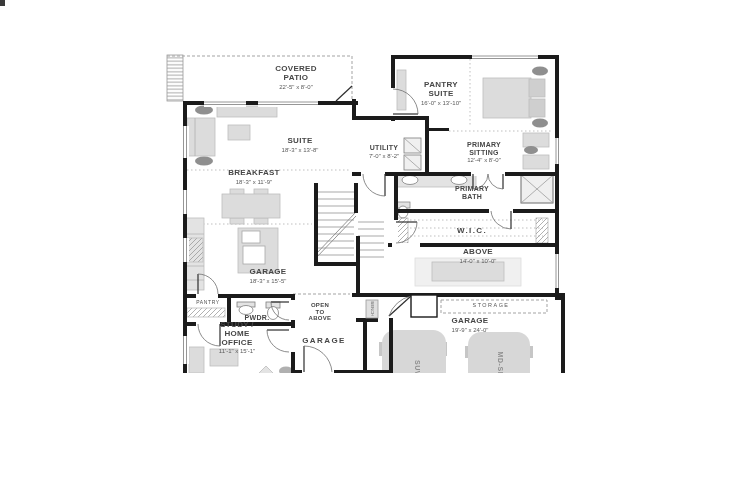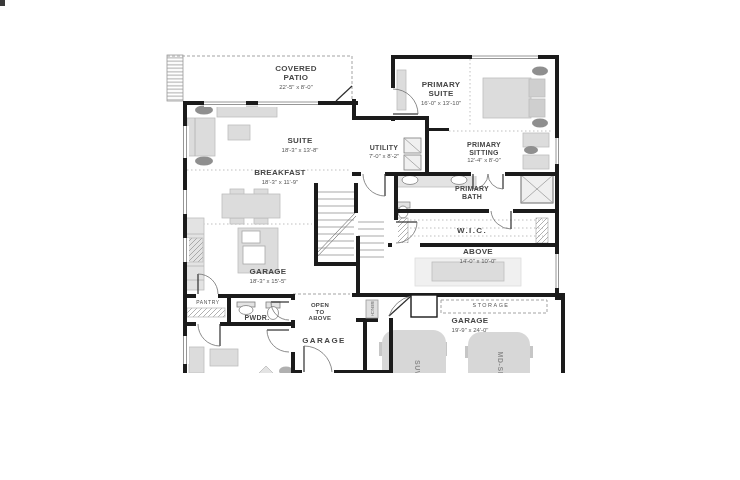--- a/index.html
+++ b/index.html
@@ -281,35 +281,35 @@
   <span>COVERED PATIO</span>
   <span class="dims">22'-5" x 8'-0"</span>
 </div>
 
 <div class="lbl" style="left:300px;top:145px">
   <span>SUITE</span>
   <span class="dims">18'-3" x 13'-8"</span>
 </div>
 
 <div class="lbl" style="left:441px;top:94px;width:56px">
-  <span>PRIMARY SUITE</span>
+  <span>PANTRY SUITE</span>
   <span class="dims">16'-0" x 13'-10"</span>
 </div>
 
 <div class="lbl s7" style="left:384px;top:152px;width:46px">
   <span>UTILITY</span>
   <span class="dims">7'-0" x 8'-2"</span>
 </div>
 
 <div class="lbl s7" style="left:484px;top:152px;width:50px">
   <span>PRIMARY SITTING</span>
   <span class="dims">12'-4" x 8'-0"</span>
 </div>
 
-<div class="lbl" style="left:280px;top:177px">
+<div class="lbl" style="left:254px;top:177px">
   <span>BREAKFAST</span>
   <span class="dims">18'-3" x 11'-9"</span>
 </div>
 
 <div class="lbl s7" style="left:472px;top:193px;width:50px">
   <span>PRIMARY BATH</span>
 </div>
 
 <div class="lbl ls" style="left:472px;top:231px">
   <span>W.I.C.</span>
@@ -330,20 +330,24 @@
 </div>
 
 <div class="lbl s7" style="left:257px;top:318px">
   <span>PWDR.</span>
 </div>
 
 <div class="lbl s6" style="left:320px;top:312px;width:26px">
   <span>OPEN TO ABOVE</span>
 </div>
 
+<div class="lbl" style="left:237px;top:338px;width:50px">
+  <span>STUDY / HOME OFFICE</span>
+  <span class="dims">11'-1" x 15'-1"</span>
+</div>
 
 <div class="lbl ls" style="left:324px;top:341px">
   <span>GARAGE</span>
 </div>
 
 <div class="lbl s7" style="left:322px;top:384px;width:36px">
   <span>COVD PORCH</span>
   <span class="dims">7'-0" x 5'-9"</span>
 </div>
 

